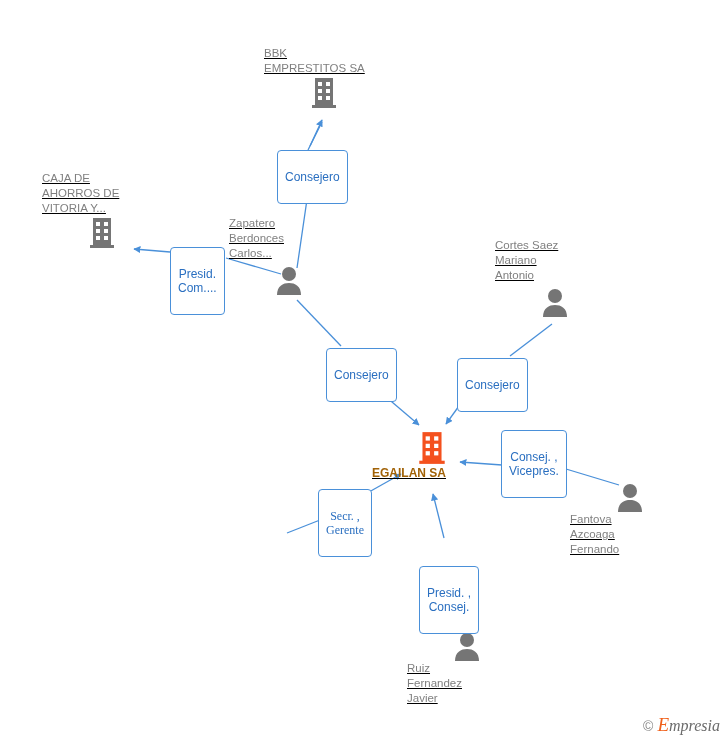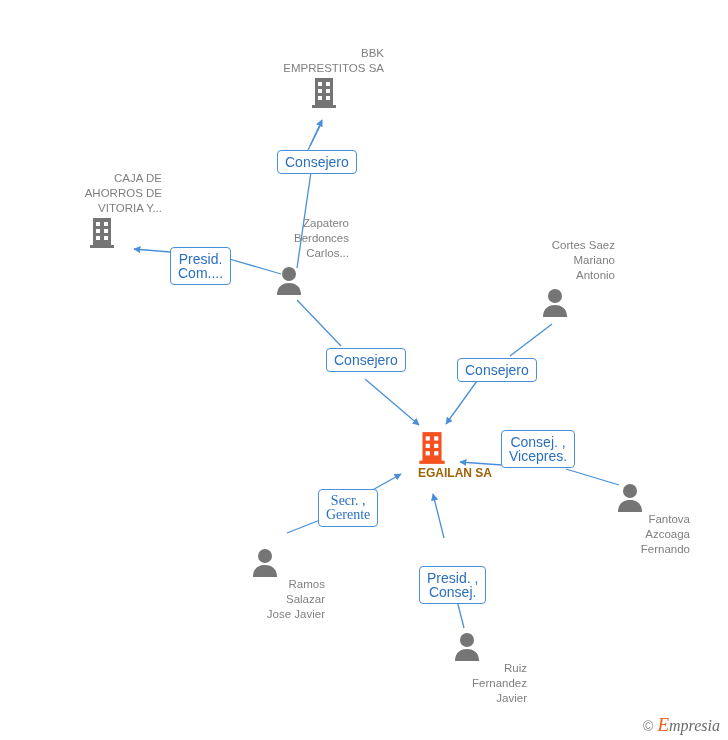--- a/index.html
+++ b/index.html
@@ -19,22 +19,23 @@
   }
   #edges {
     position: absolute;
     left: 0;
     top: 0;
     width: 728px;
     height: 740px;
   }
   .node {
     position: absolute;
-    text-align: right;
+    text-align: left;
     width: 120px;
+    text-decoration: underline;
   }
   .node .label {
     font-size: 11.5px;
     line-height: 15px;
     color: #808080;
     white-space: pre-line;
   }
   .node.center .label {
     color: #a16207;
     font-weight: bold;
@@ -45,23 +46,23 @@
     justify-content: center;
     align-items: flex-end;
     height: 34px;
   }
   .edge-label {
     position: absolute;
     border: 1px solid #4a90d9;
     border-radius: 4px;
     background: #ffffff;
     color: #2a6fc0;
-    font-size: 14px;
+    font-size: 12px;
     line-height: 14px;
-    padding: 4px 7px;
+    padding: 19px 7px;
     text-align: center;
     white-space: pre-line;
     box-sizing: border-box;
   }
   .watermark {
     position: absolute;
     right: 8px;
     bottom: 6px;
     display: flex;
     align-items: center;
@@ -198,31 +199,20 @@
       <svg width="30" height="30" viewBox="0 0 30 30" xmlns="http://www.w3.org/2000/svg">
         <circle cx="15" cy="9" r="7" fill="#757575"></circle>
         <path d="M 3 30 C 3 21 9 18 15 18 C 21 18 27 21 27 30 Z" fill="#757575"></path>
       </svg>
     </div>
     <div class="label">Fantova
 Azcoaga
 Fernando</div>
   </div>
 
-  <div class="node person" style="left:205px; top:543px;">
-    <div class="icon-wrap">
-      <svg width="30" height="30" viewBox="0 0 30 30" xmlns="http://www.w3.org/2000/svg">
-        <circle cx="15" cy="9" r="7" fill="#757575"></circle>
-        <path d="M 3 30 C 3 21 9 18 15 18 C 21 18 27 21 27 30 Z" fill="#757575"></path>
-      </svg>
-    </div>
-    <div class="label">Ramos
-Salazar
-Jose Javier</div>
-  </div>
 
   <div class="node person" style="left:407px; top:627px;">
     <div class="icon-wrap">
       <svg width="30" height="30" viewBox="0 0 30 30" xmlns="http://www.w3.org/2000/svg">
         <circle cx="15" cy="9" r="7" fill="#757575"></circle>
         <path d="M 3 30 C 3 21 9 18 15 18 C 21 18 27 21 27 30 Z" fill="#757575"></path>
       </svg>
     </div>
     <div class="label">Ruiz
 Fernandez

